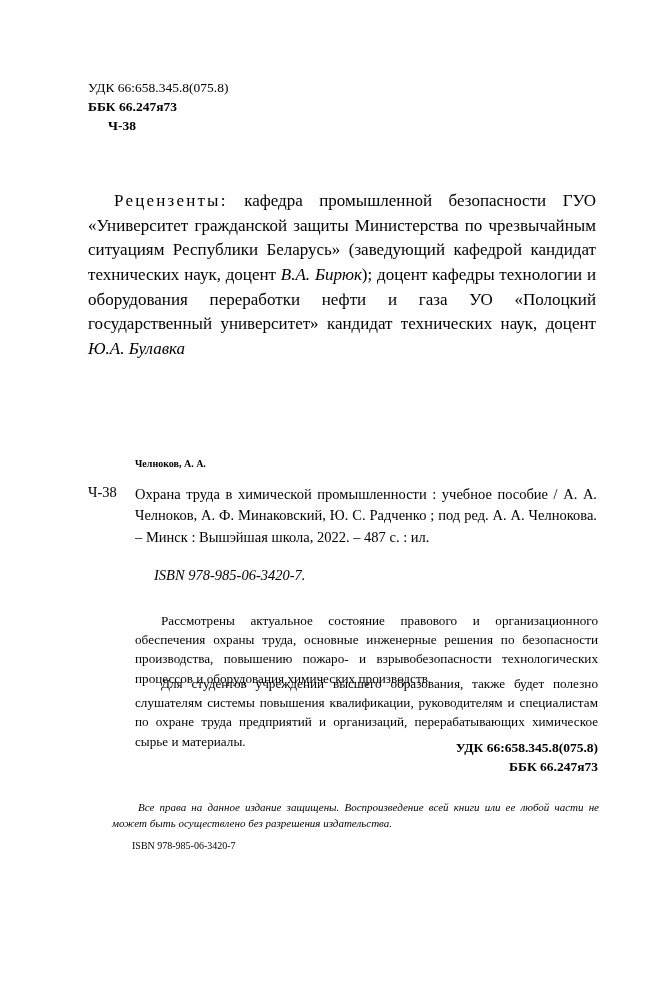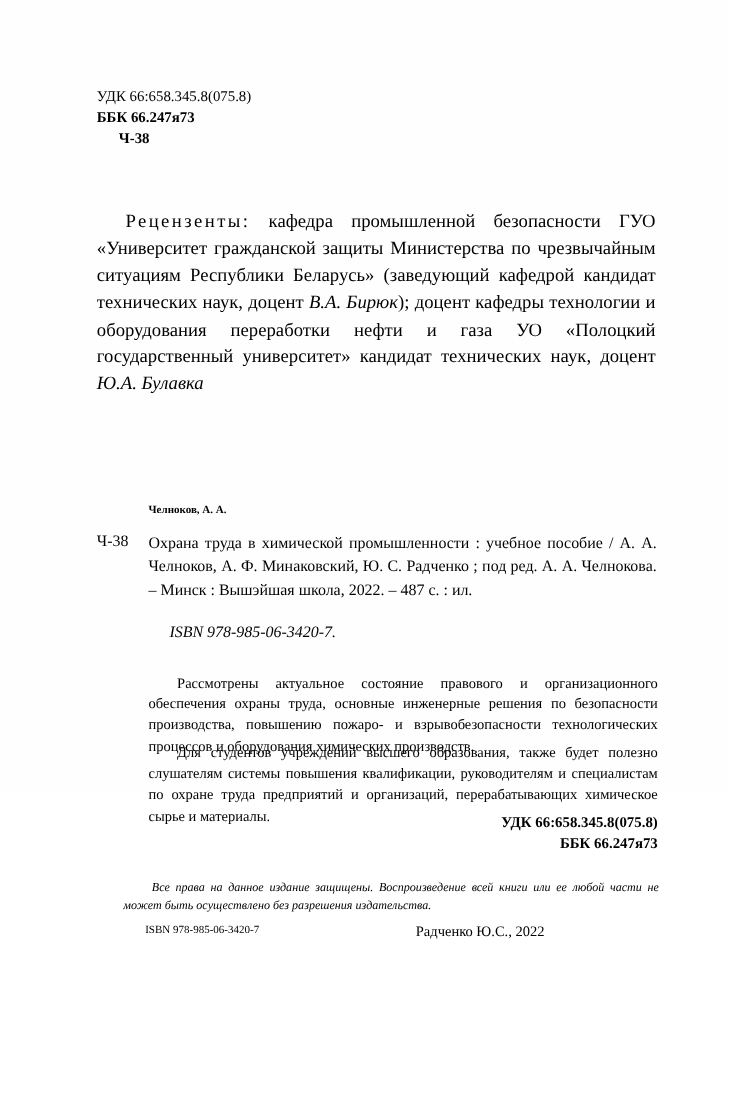--- a/index.html
+++ b/index.html
@@ -174,17 +174,16 @@
     <div class="codes-bottom">
       <div>УДК 66:658.345.8(075.8)</div>
       <div>ББК 66.247я73</div>
     </div>
 
     <p class="rights">Все права на данное издание защищены. Воспроизведение всей книги или ее любой части не может быть осуществлено без разрешения издательства.</p>
 
     <div class="isbn-footer">ISBN 978-985-06-3420-7</div>
 
     <div class="copyright">
-      <span class="cline indent">Радченко Ю.С., 2022</span>
     </div>
 
   </div>
 </div>
 
 </body></html>

